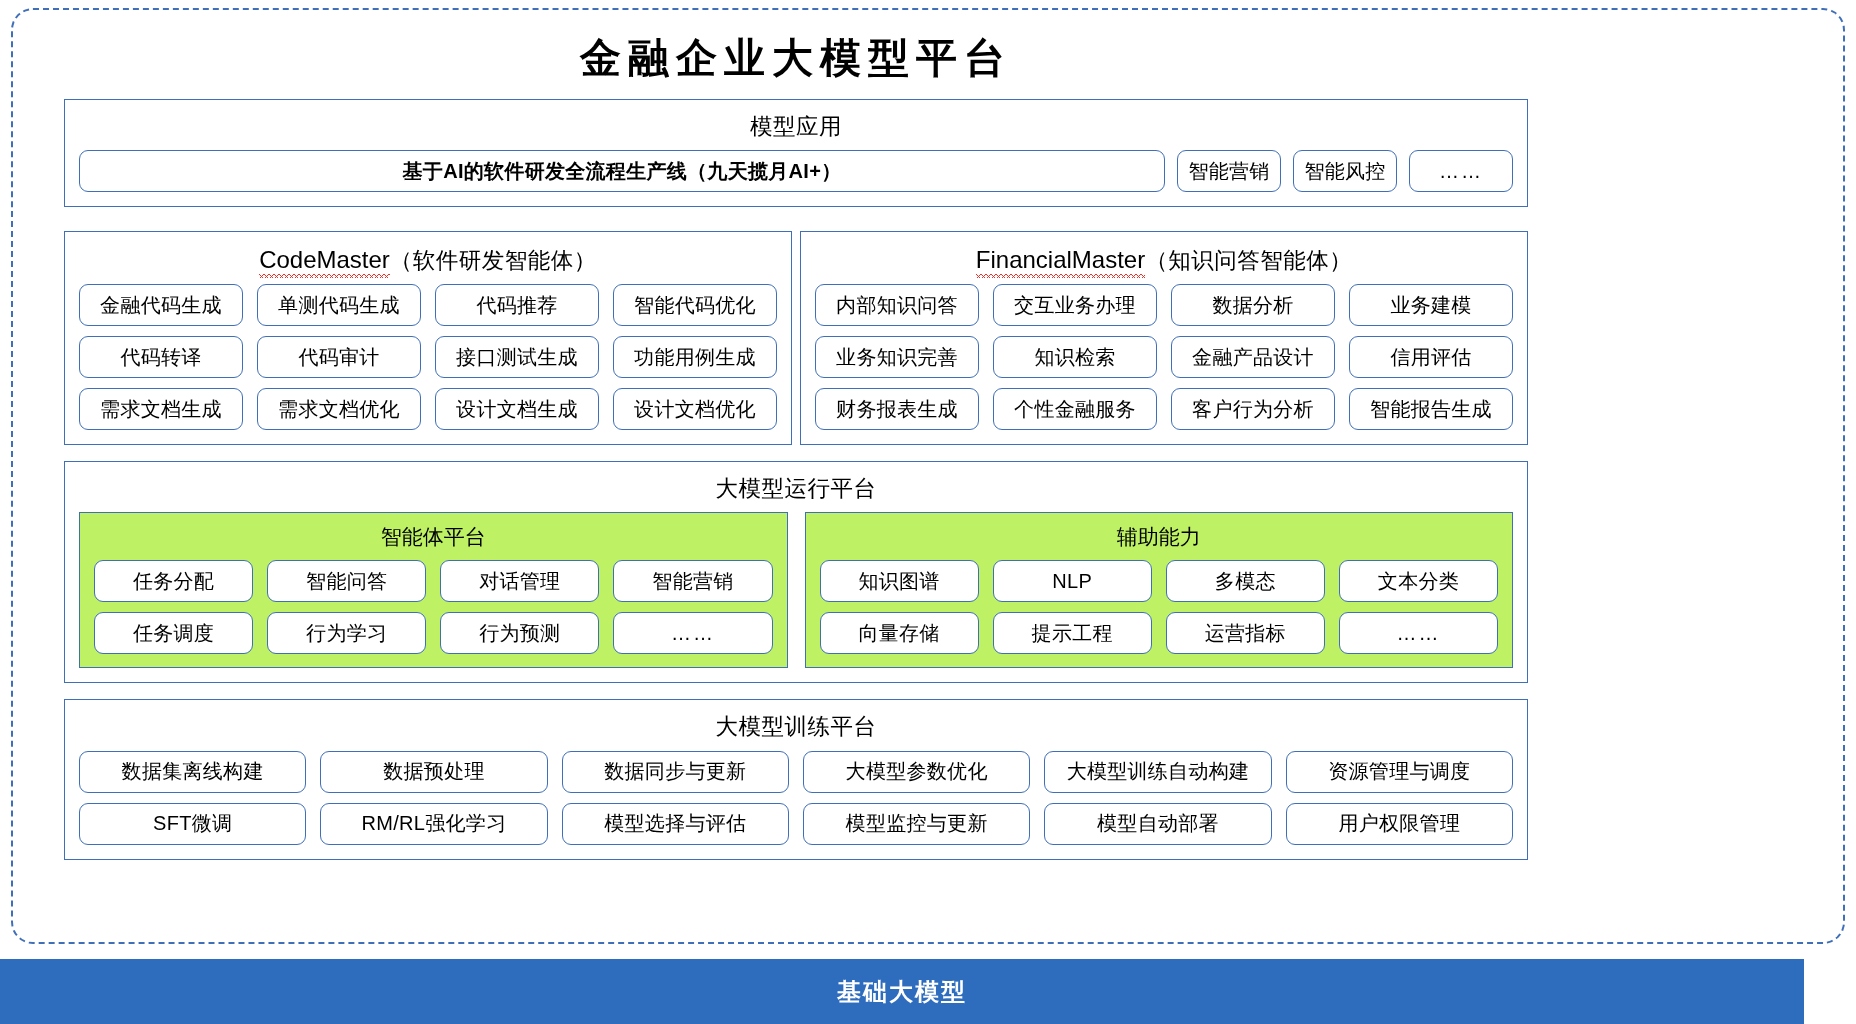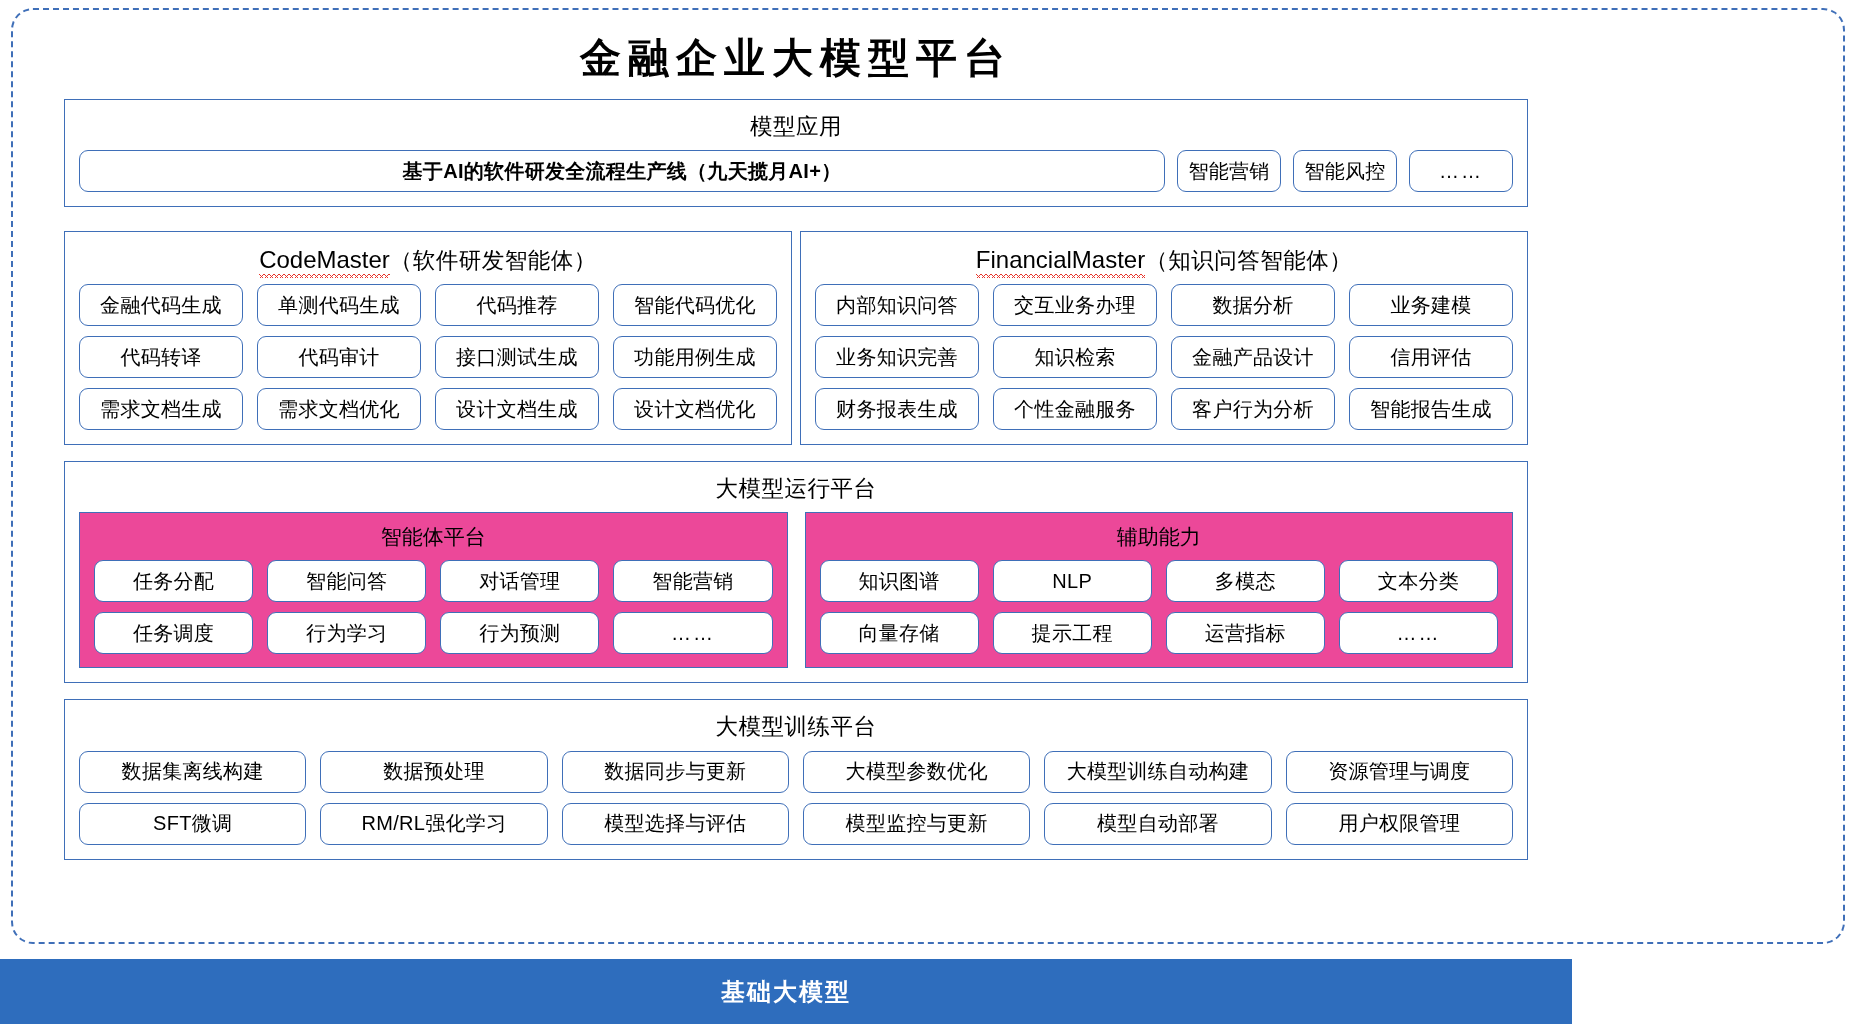--- a/index.html
+++ b/index.html
@@ -122,21 +122,21 @@
   }
   .app-row .chip-small { flex: 1 1 0; }
 
   
   .two-col { display: flex; gap: 8px; }
   .two-col > .panel { flex: 1 1 0; min-width: 0; }
 
   
   .sub-panel {
     border: 1.4px solid #3F6FB8;
-    background: #ec4899;
+    background: #bef264;
     padding: 8px 14px 13px 14px;
     flex: 1 1 0;
     min-width: 0;
   }
   .sub-title {
     text-align: center;
     font-size: 21px;
     font-weight: 400;
     color: #000000;
     padding: 2px 0 9px 0;
@@ -145,21 +145,21 @@
 
   
   .gap-sm { height: 24px; }
   .gap-md { height: 16px; }
 
   
   .base-bar {
     position: absolute;
     left: 0;
     top: 959px;
-    width: 1572px;
+    width: 1804px;
     height: 65px;
     background: #2E6DBD;
     display: flex;
     align-items: center;
     justify-content: center;
   }
   .base-bar-label {
     color: #ffffff;
     font-size: 24px;
     font-weight: 700;

